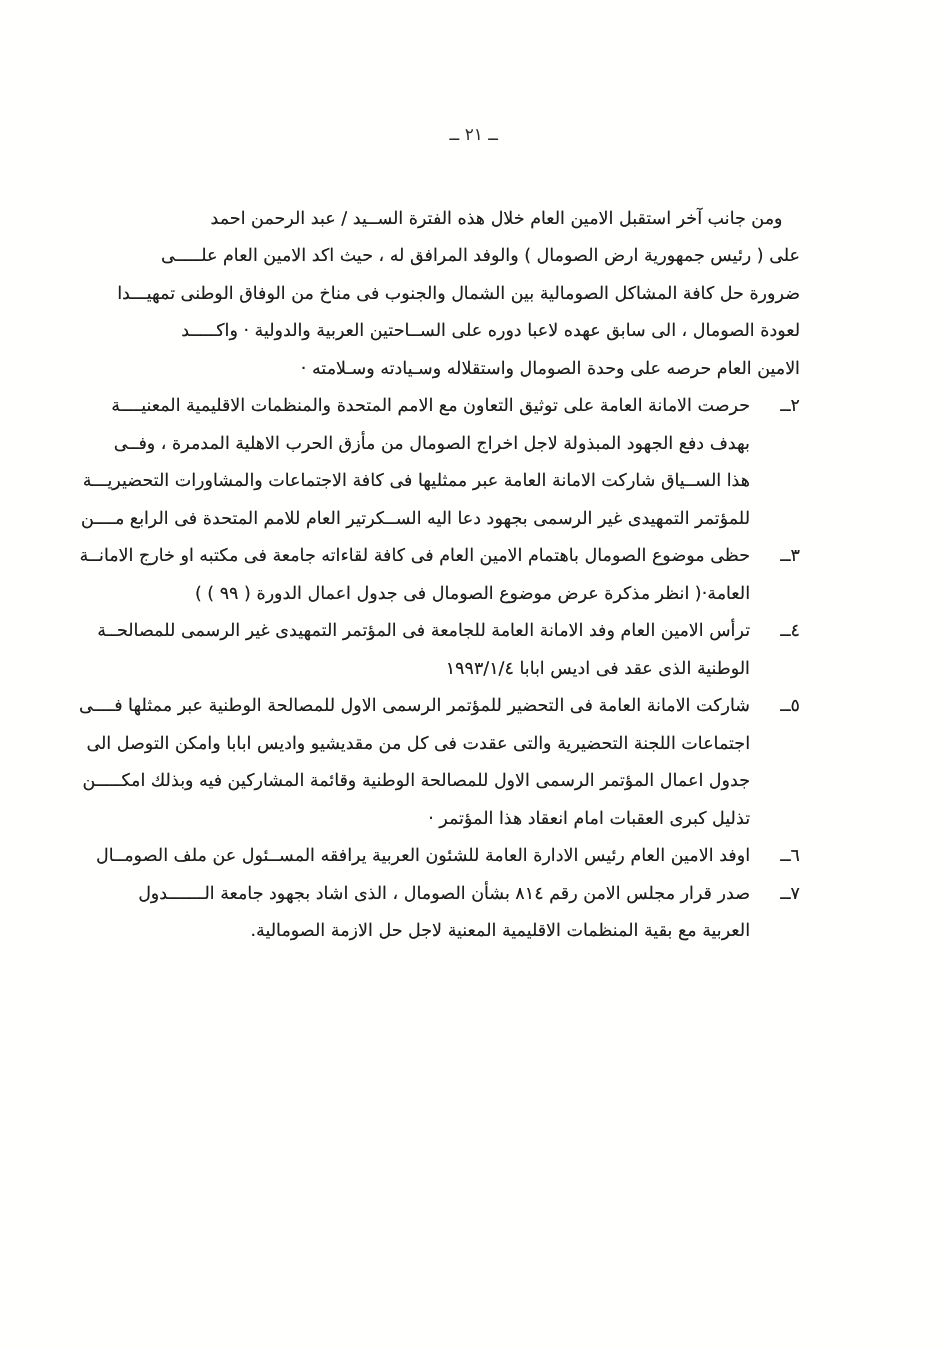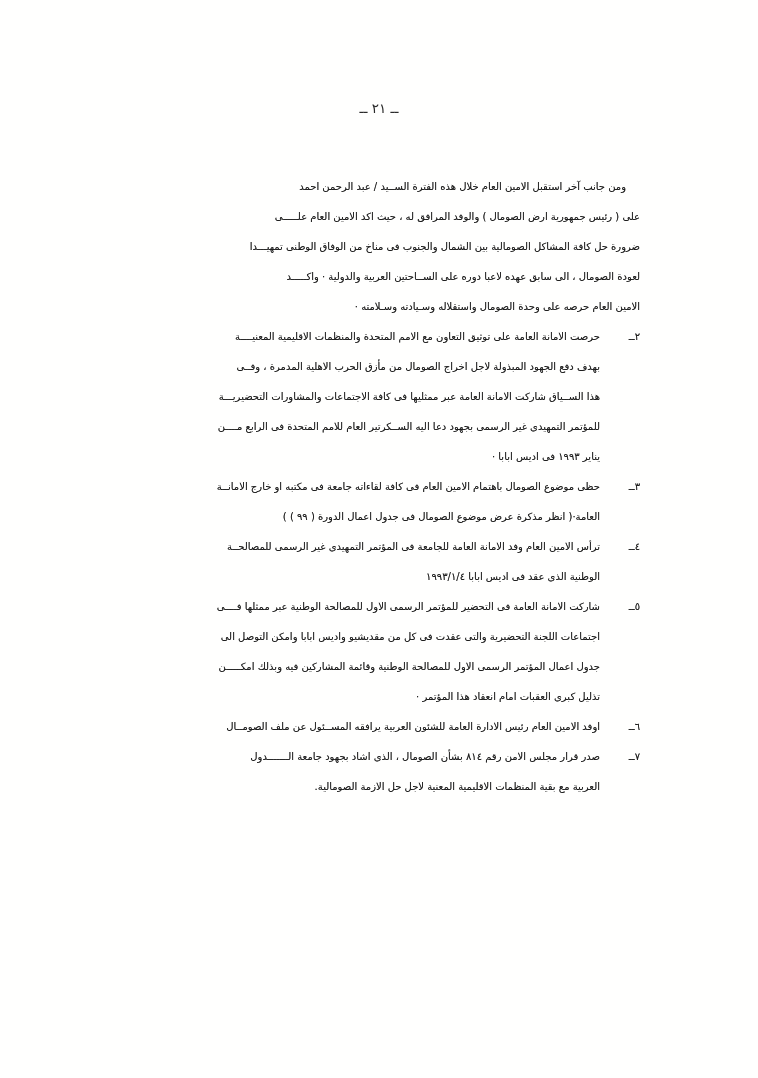--- a/index.html
+++ b/index.html
@@ -24,25 +24,25 @@
     left: 0;
     width: 100%;
     text-align: center;
     font-size: 13.5px;
     color: #2b2b2b;
     letter-spacing: 2px;
     direction: rtl;
   }
   .content {
     position: absolute;
-    top: 172px;
+    top: 160px;
     right: 118px;
     width: 528px;
     direction: rtl;
-    font-size: 10px;
+    font-size: 14px;
     text-shadow: 0 0 0.5px rgba(0,0,0,0.5);
   }
   .line {
     height: 30px;
     line-height: 30px;
     white-space: nowrap;
     text-align: right;
   }
   .intro .line.first { padding-right: 14px; }
   .para .line { padding-right: 40px; }
@@ -71,21 +71,20 @@
       <div class="line">الامين العام حرصه على وحدة الصومال واستقلاله وسـيادته وسـلامته ·</div>
     </section>
 
     <section class="para gap-sm">
       <div class="line first">
         <span class="marker">٢ــ</span><span>حرصت الامانة العامة على توثيق التعاون مع الامم المتحدة والمنظمات الاقليمية المعنيــــة</span>
       </div>
       <div class="line">بهدف دفع الجهود المبذولة لاجل اخراج الصومال من مأزق الحرب الاهلية المدمرة ، وفــى</div>
       <div class="line">هذا الســياق شاركت الامانة العامة عبر ممثليها فى كافة الاجتماعات والمشاورات التحضيريـــة</div>
       <div class="line">للمؤتمر التمهيدى غير الرسمى بجهود دعا اليه الســكرتير العام للامم المتحدة فى الرابع مــــن</div>
-      <div class="line">يناير ١٩٩٣ فى اديس ابابا ·</div>
     </section>
 
     <section class="para">
       <div class="line first">
         <span class="marker">٣ــ</span><span>حظى موضوع الصومال باهتمام الامين العام فى كافة لقاءاته جامعة فى مكتبه او خارج الامانــة</span>
       </div>
       <div class="line">العامة·( انظر مذكرة عرض موضوع الصومال فى جدول اعمال الدورة ( ٩٩ ) )</div>
     </section>
 
     <section class="para gap-sm">

